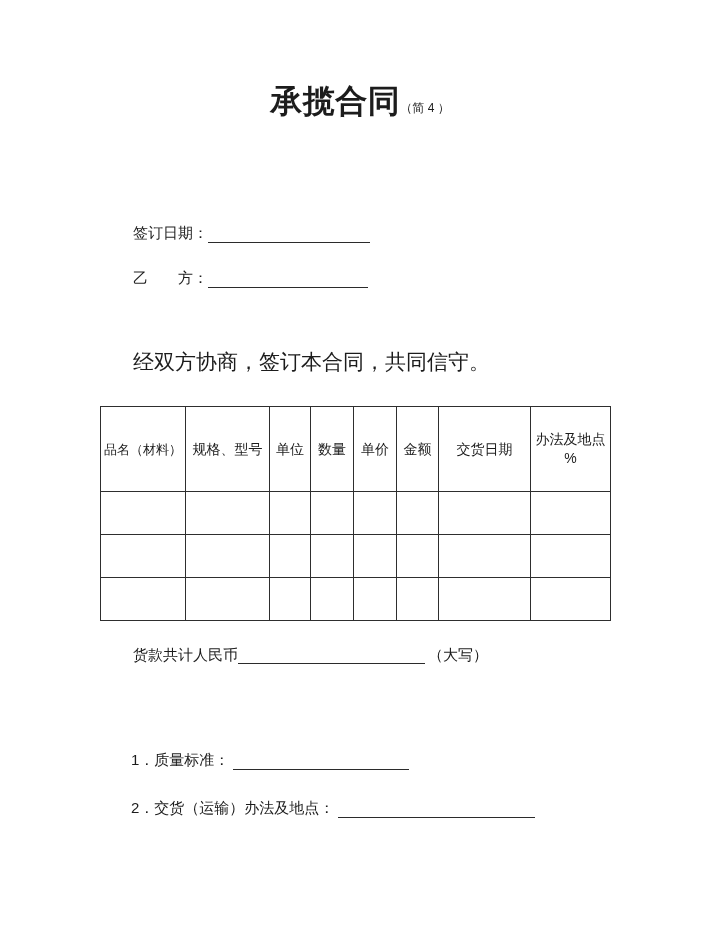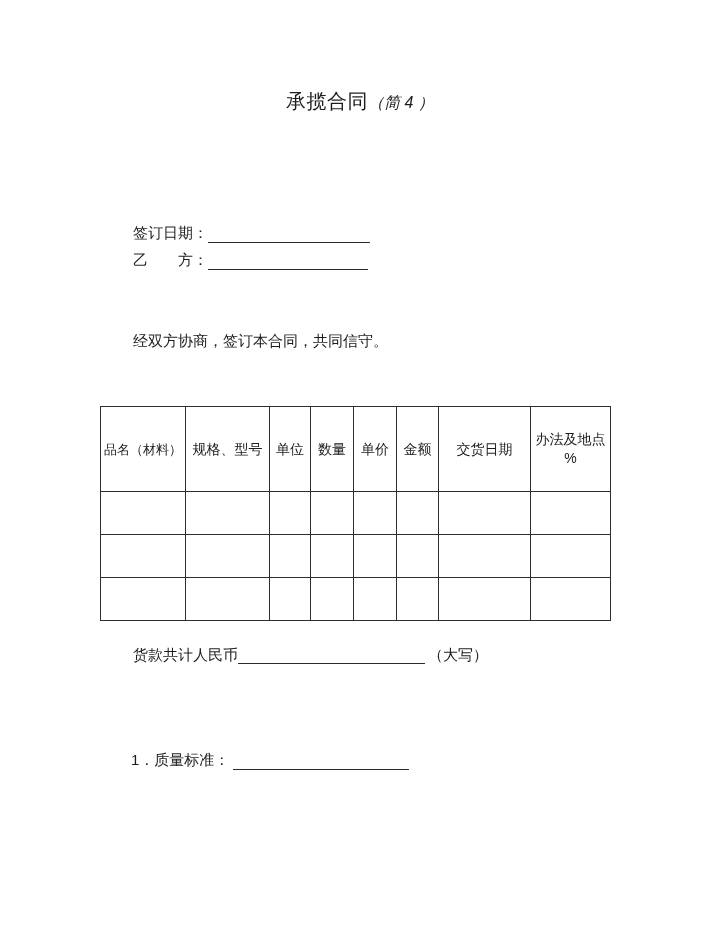--- a/index.html
+++ b/index.html
@@ -16,44 +16,44 @@
   
   .title-block {
     position: absolute;
     top: 84px;
     left: 0;
     width: 100%;
     text-align: center;
     line-height: 34px;
     white-space: nowrap;
   }
-  .title-main { font-size: 20px; font-weight: normal; letter-spacing: 0.5px; }
-  .title-sub  { font-size: 16px; font-weight: normal; font-style: italic; }
+  .title-main { font-size: 32px; font-weight: bold; letter-spacing: 0.5px; }
+  .title-sub  { font-size: 12px; font-weight: normal; }
 
   
   .fields { position: absolute; top: 217px; left: 133px; }
   .field-line {
     display: flex;
     align-items: flex-end;
     height: 26px;
-    margin-bottom: 1px;
+    margin-bottom: 19px;
     font-size: 15px;
   }
   .uline {
     display: inline-block;
     border-bottom: 1.5px solid #2b2b2b;
     height: 22px;
   }
   .w160 { width: 160px; }
   .w162 { width: 162px; }
   .w176 { width: 176px; }
   .w187 { width: 187px; }
   .w197 { width: 197px; }
 
-  .intro { position: absolute; top: 332px; left: 133px; font-size: 15px; }
+  .intro { position: absolute; top: 348px; left: 133px; font-size: 21px; }
 
   
   .contract-table {
     position: absolute;
     top: 406px;
     left: 100px;
     border-collapse: collapse;
     table-layout: fixed;
   }
   .contract-table th, .contract-table td {
@@ -185,15 +185,19 @@
     <span>货款共计人民币</span>
     <span class="uline-thin w187" style="margin-left:0"></span>
     <span class="suffix">（大写）</span>
   </div>
 
   <div class="items">
     <div class="item-line">
       <span>1．质量标准：</span>
       <span class="uline-thin w176"></span>
     </div>
+    <div class="item-line">
+      <span>2．交货（运输）办法及地点：</span>
+      <span class="uline-thin w197"></span>
+    </div>
   </div>
 
 </div>
 
 </body></html>

